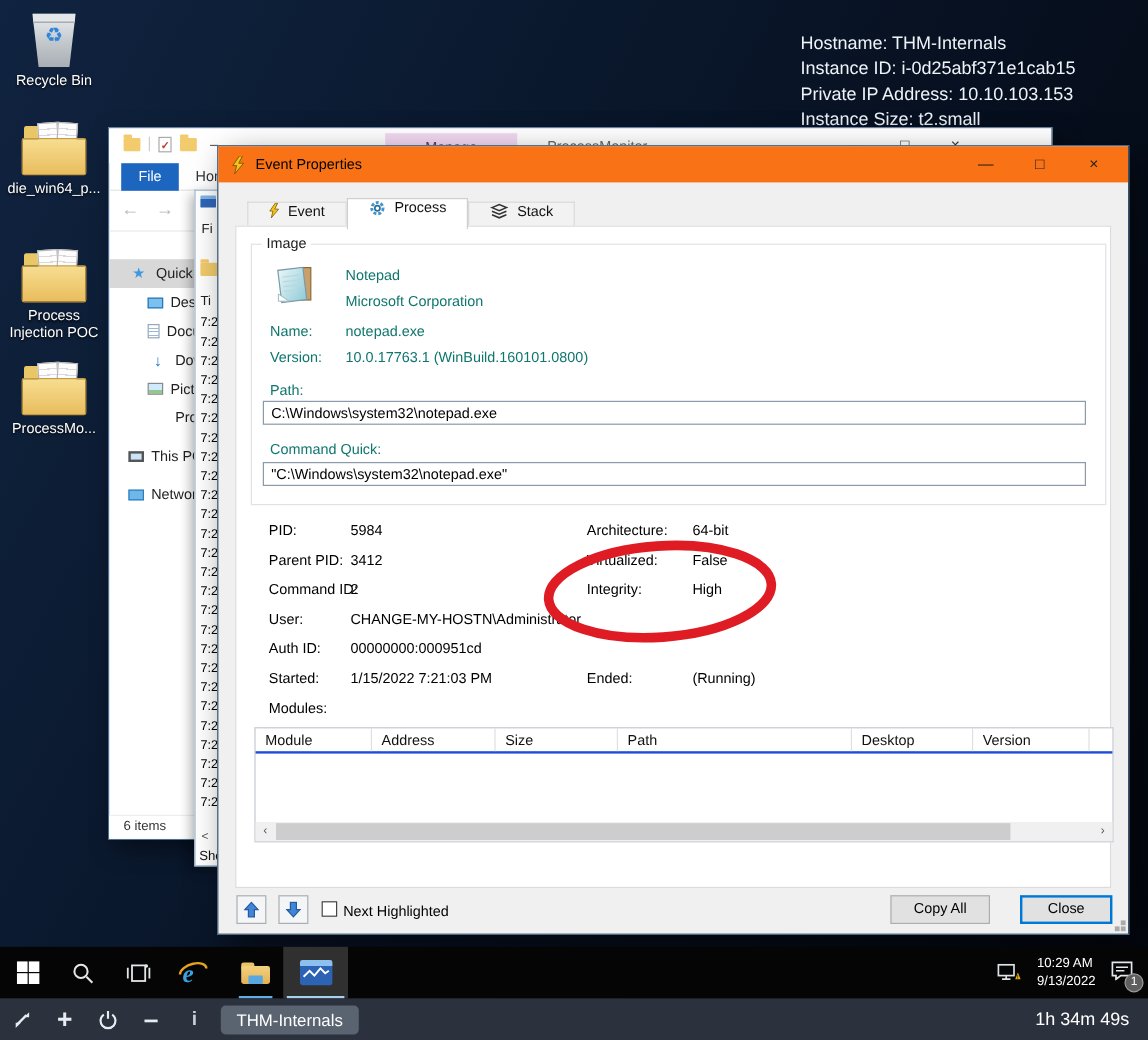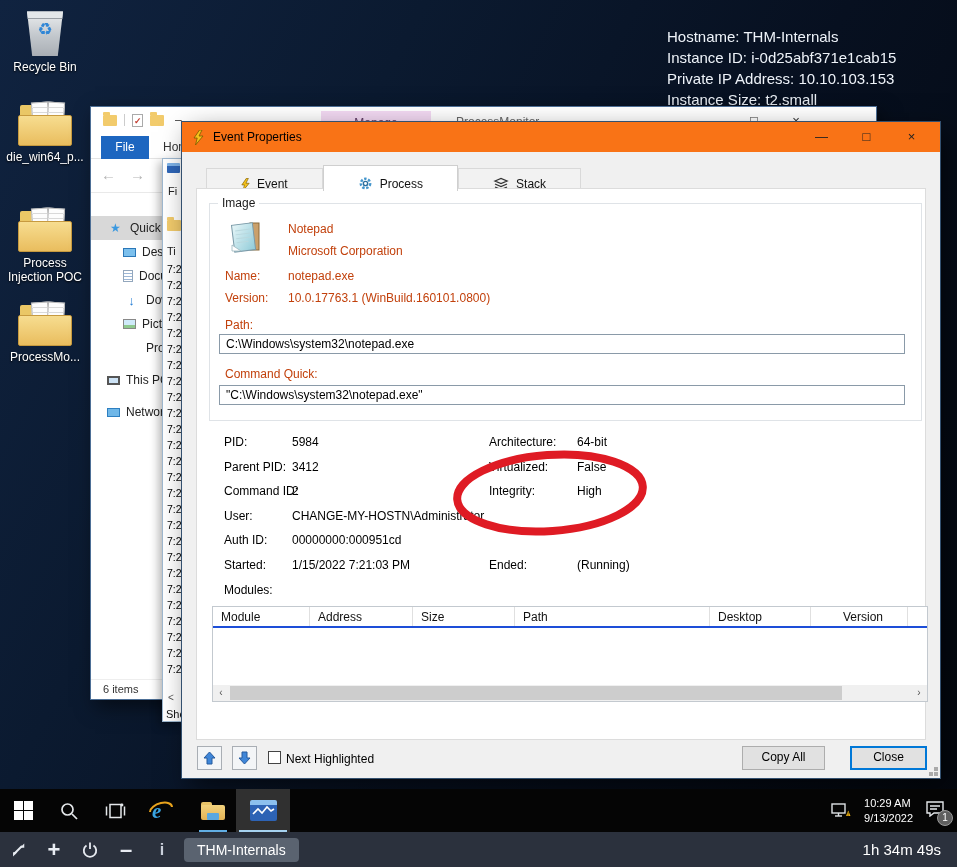--- a/index.html
+++ b/index.html
@@ -74,28 +74,28 @@
 
   
   .dialog{position:absolute;left:181px;top:121px;width:760px;height:658px;background:#f0f0f0;
     border:1px solid #33506f;box-shadow:9px 11px 26px rgba(0,0,0,.55)}
   .dlg-titlebar{position:relative;height:30px;background:#f97316;display:flex;align-items:center;padding-left:11px;
     font-size:12px;color:#000}
   .dlg-titlebar .bolt{margin-right:9px;flex:none}
   .dlg-controls{position:absolute;top:0;right:6px;display:flex}
   .dlg-ctl{width:45px;height:29px;text-align:center;line-height:29px;font-size:13px;color:#222}
   .dlg-tabs{position:absolute;left:24px;top:43px;display:flex;align-items:flex-end}
-  .dlg-tab{height:23px;padding:0 34px;display:flex;align-items:flex-end;gap:7px;font-size:12px;color:#111;
+  .dlg-tab{height:23px;padding:0 17px;display:flex;align-items:flex-start;gap:7px;font-size:12px;color:#111;
     background:#f2f2f2;border:1px solid #d9d9d9;border-bottom:none}
   .dlg-tab.active{background:#fff;height:26px;position:relative;z-index:3;border-color:#cfcfcf}
   .dlg-page{position:absolute;left:14px;right:14px;top:66px;bottom:38px;background:#fff;border:1px solid #dcdcdc;z-index:2}
   .grp{position:absolute;left:12px;top:14px;width:713px;height:218px;border:1px solid #dfe3e7}
   .grp-legend{position:absolute;left:8px;top:-8px;background:#fff;padding:0 4px;font-size:12px;color:#1a1a1a}
   .np-icon{position:absolute;left:18px;top:14px}
-  .f12{font-size:12px;color:#c2410c;position:absolute;white-space:nowrap}
+  .f12{font-size:12px;color:#0f766e;position:absolute;white-space:nowrap}
   .textbox{position:absolute;left:9px;width:686px;height:20px;border:1px solid #8a9aa8;background:#fff;
     font-size:12px;line-height:18px;padding-left:6px;white-space:nowrap;overflow:hidden}
   .detail-row{height:24.5px;font-size:12px;color:#000;white-space:nowrap}
   .dlabel{display:inline-block;width:68px}
   .dlabel.r{width:88px}
   .details-left{position:absolute;left:27px;top:246px}
   .details-right{position:absolute;left:292px;top:246px}
   .modules-label{position:absolute;left:27px;top:394px;font-size:12px;color:#000}
   .mod-table{position:absolute;left:15px;top:417px;width:716px;height:96px;border:1px solid #c3c9cf;background:#fff}
   .mod-header{height:21px;border-bottom:2px solid #1d4ed8;display:flex}
@@ -380,21 +380,21 @@
         </div>
       <div class="modules-label">Modules:</div>
 
       <div class="mod-table">
         <div class="mod-header" id="mod-header">
             <div class="mod-col" style="width: 97px;">Module</div>
             <div class="mod-col" style="width: 103px;">Address</div>
             <div class="mod-col" style="width: 102px;">Size</div>
             <div class="mod-col" style="width: 195px;">Path</div>
             <div class="mod-col" style="width: 101px;">Desktop</div>
-            <div class="mod-col" style="width: 97px; text-align: center;">Version</div>
+            <div class="mod-col" style="width: 97px;">Version</div>
           </div>
         <div class="mod-scroll">
           <div class="mod-arrow">‹</div>
           <div class="mod-thumb"></div>
           <div class="mod-arrow right">›</div>
         </div>
       </div>
     </div>
 
     <div class="dlg-footer">

